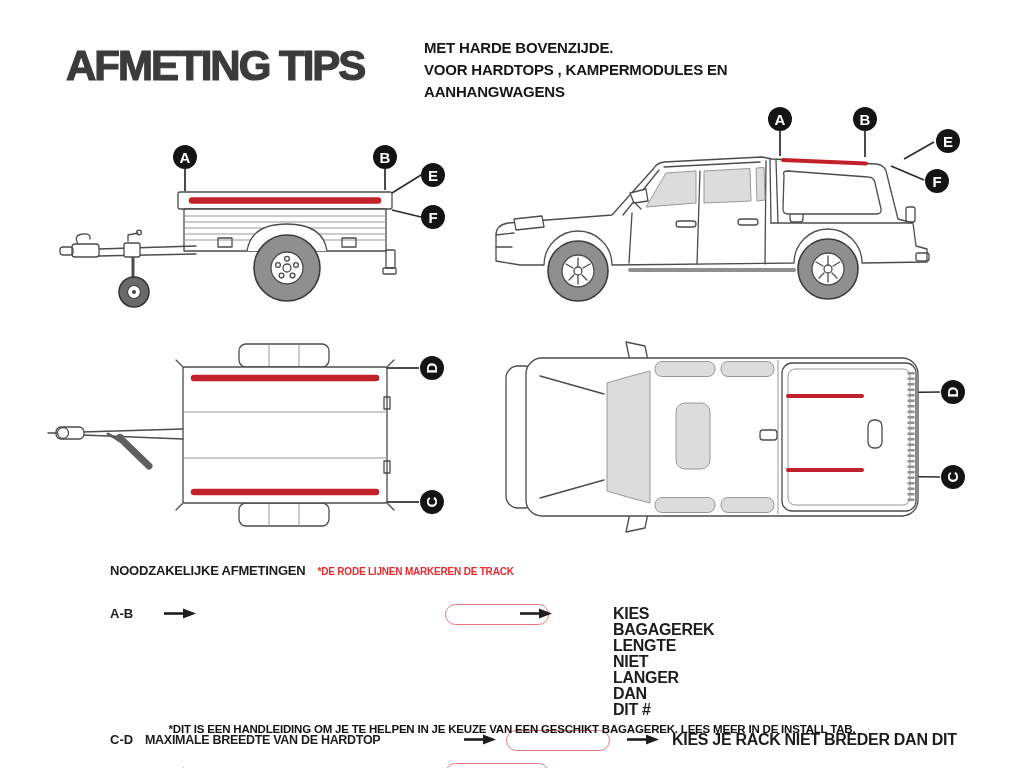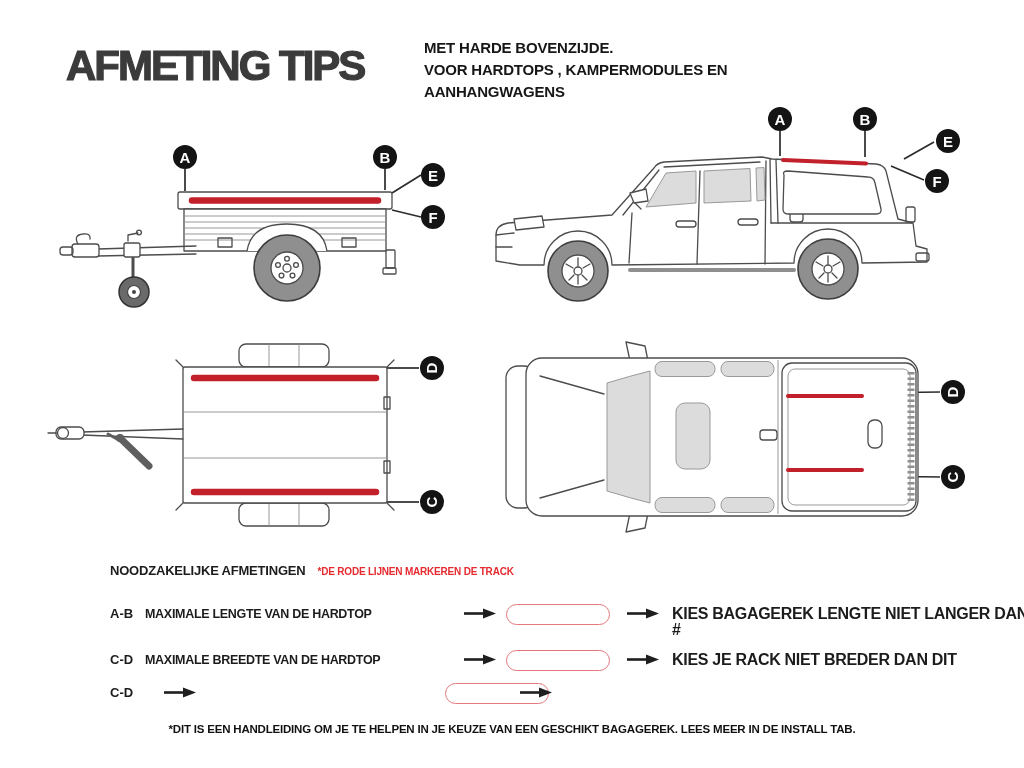--- a/index.html
+++ b/index.html
@@ -284,21 +284,20 @@
 
   <div class="sec-head">
     <span>NOODZAKELIJKE AFMETINGEN</span>
     <span class="red">*DE RODE LIJNEN MARKEREN DE TRACK</span>
   </div>
 
   <div class="rows">
 
     <div class="mrow">
       <div class="mkey">A-B</div>
-      <div class="mdesc">MAXIMALE LENGTE VAN DE HARDTOP</div>
       <div class="marr">
         <svg width="34" height="11" viewBox="0 0 34 11">
             <line x1="1" y1="5.5" x2="21" y2="5.5" stroke="#1e1e1e" stroke-width="2.6"></line>
             <polygon points="20,0.5 33,5.5 20,10.5" fill="#1e1e1e"></polygon>
           </svg>
       </div>
       <div class="mpill"></div>
       <div class="marr marr2">
         <svg width="34" height="11" viewBox="0 0 34 11">
             <line x1="1" y1="5.5" x2="21" y2="5.5" stroke="#1e1e1e" stroke-width="2.6"></line>

